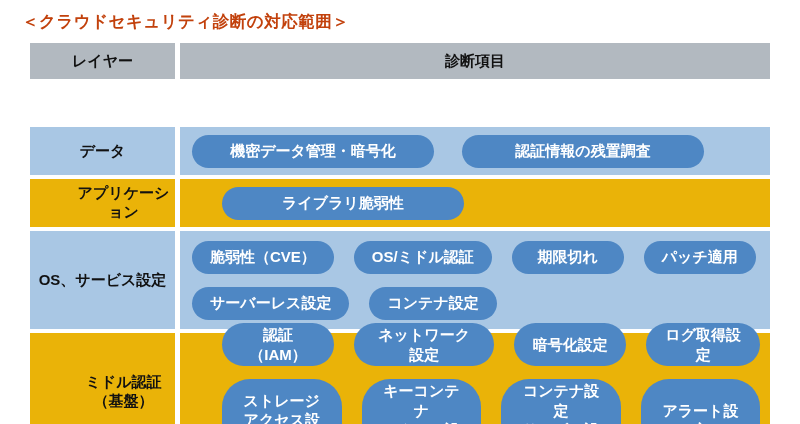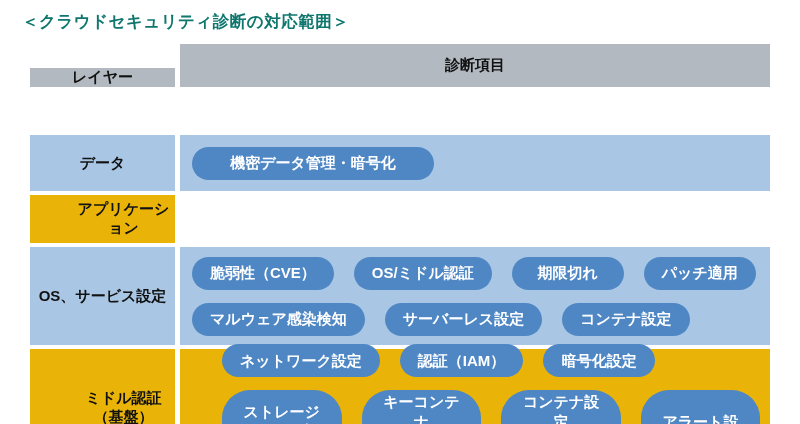--- a/index.html
+++ b/index.html
@@ -10,21 +10,21 @@
     background: #ffffff;
     font-family: "Liberation Sans", sans-serif;
     overflow: hidden;
     box-sizing: border-box;
   }
   .title {
     margin: 0;
     padding: 11px 0 0 22px;
     font-size: 16.5px;
     font-weight: bold;
-    color: #0f766e;
+    color: #c2410c;
     letter-spacing: 0.5px;
   }
   .table {
     margin: 10px 30px 0 30px;
     width: 740px;
   }
   .row {
     display: flex;
     gap: 5px;
     margin-bottom: 4px;
@@ -46,31 +46,31 @@
     line-height: 1.25;
   }
   .items-cell {
     flex: 1 1 auto;
     display: flex;
     flex-direction: column;
     justify-content: center;
     gap: 13px;
     padding: 7px 10px 7px 12px;
   }
-  .header-row { height: 44px; align-items: flex-end; }
+  .header-row { height: 36px; }
   .header-row .cell {
     background: #b2b9c0;
     display: flex;
     align-items: center;
     justify-content: center;
     font-weight: bold;
     font-size: 15px;
     color: #111111;
   }
-  .r-data   { height: 56px; margin-top: 48px; }
+  .r-data   { height: 48px; margin-top: 48px; }
   .r-app    { height: 48px; }
   .r-os     { height: 98px; }
   .r-infra  { height: 118px; }
   .shade-medium { background: #a9c7e4; }
   .shade-light  { background: #eab308; padding-left: 42px; }
   .pill-line {
     display: flex;
     gap: 20px;
   }
   .gap-wide { gap: 28px; }
@@ -104,53 +104,59 @@
     <div class="row header-row">
       <div class="cell layer-cell">レイヤー</div>
       <div class="cell items-cell" style="align-items:center; flex-direction:row; justify-content:center; padding:12px;">診断項目</div>
     </div>
 
     <div class="row r-data">
       <div class="cell layer-cell shade-medium">データ</div>
       <div class="cell items-cell shade-medium">
         <div class="pill-line gap-wide">
           <span class="pill pill-fixed">機密データ管理・暗号化</span>
+          <span class="pill pill-fixed">認証情報の残置調査</span>
         </div>
       </div>
     </div>
 
     <div class="row r-app">
       <div class="cell layer-cell shade-light">アプリケーション</div>
+      <div class="cell items-cell shade-light">
+        <div class="pill-line">
+          <span class="pill pill-fixed">ライブラリ脆弱性</span>
+        </div>
+      </div>
     </div>
 
     <div class="row r-os">
       <div class="cell layer-cell shade-medium">OS、サービス設定</div>
       <div class="cell items-cell shade-medium">
         <div class="pill-line">
           <span class="pill pill-min">脆弱性（CVE）</span>
           <span class="pill pill-min">OS/ミドル認証</span>
           <span class="pill pill-min">期限切れ</span>
           <span class="pill pill-min">パッチ適用</span>
         </div>
         <div class="pill-line">
-          <span class="pill pill-min">マルウェア感染検知</span>
           <span class="pill pill-min">サーバーレス設定</span>
           <span class="pill pill-min">コンテナ設定</span>
         </div>
       </div>
     </div>
 
     <div class="row r-infra">
       <div class="cell layer-cell shade-light">ミドル認証
 （基盤）</div>
       <div class="cell items-cell shade-light">
         <div class="pill-line">
+          <span class="pill pill-min">認証（IAM）</span>
           <span class="pill pill-min">ネットワーク設定</span>
-          <span class="pill pill-min">認証（IAM）</span>
           <span class="pill pill-min">暗号化設定</span>
+          <span class="pill pill-min">ログ取得設定</span>
         </div>
         <div class="pill-line">
           <span class="pill pill-min">ストレージ
 アクセス設定</span>
           <span class="pill pill-min">キーコンテナ
 アクセス設定</span>
           <span class="pill pill-min">コンテナ設定
 サービス設定</span>
           <span class="pill pill-min">アラート設定</span>
         </div>

